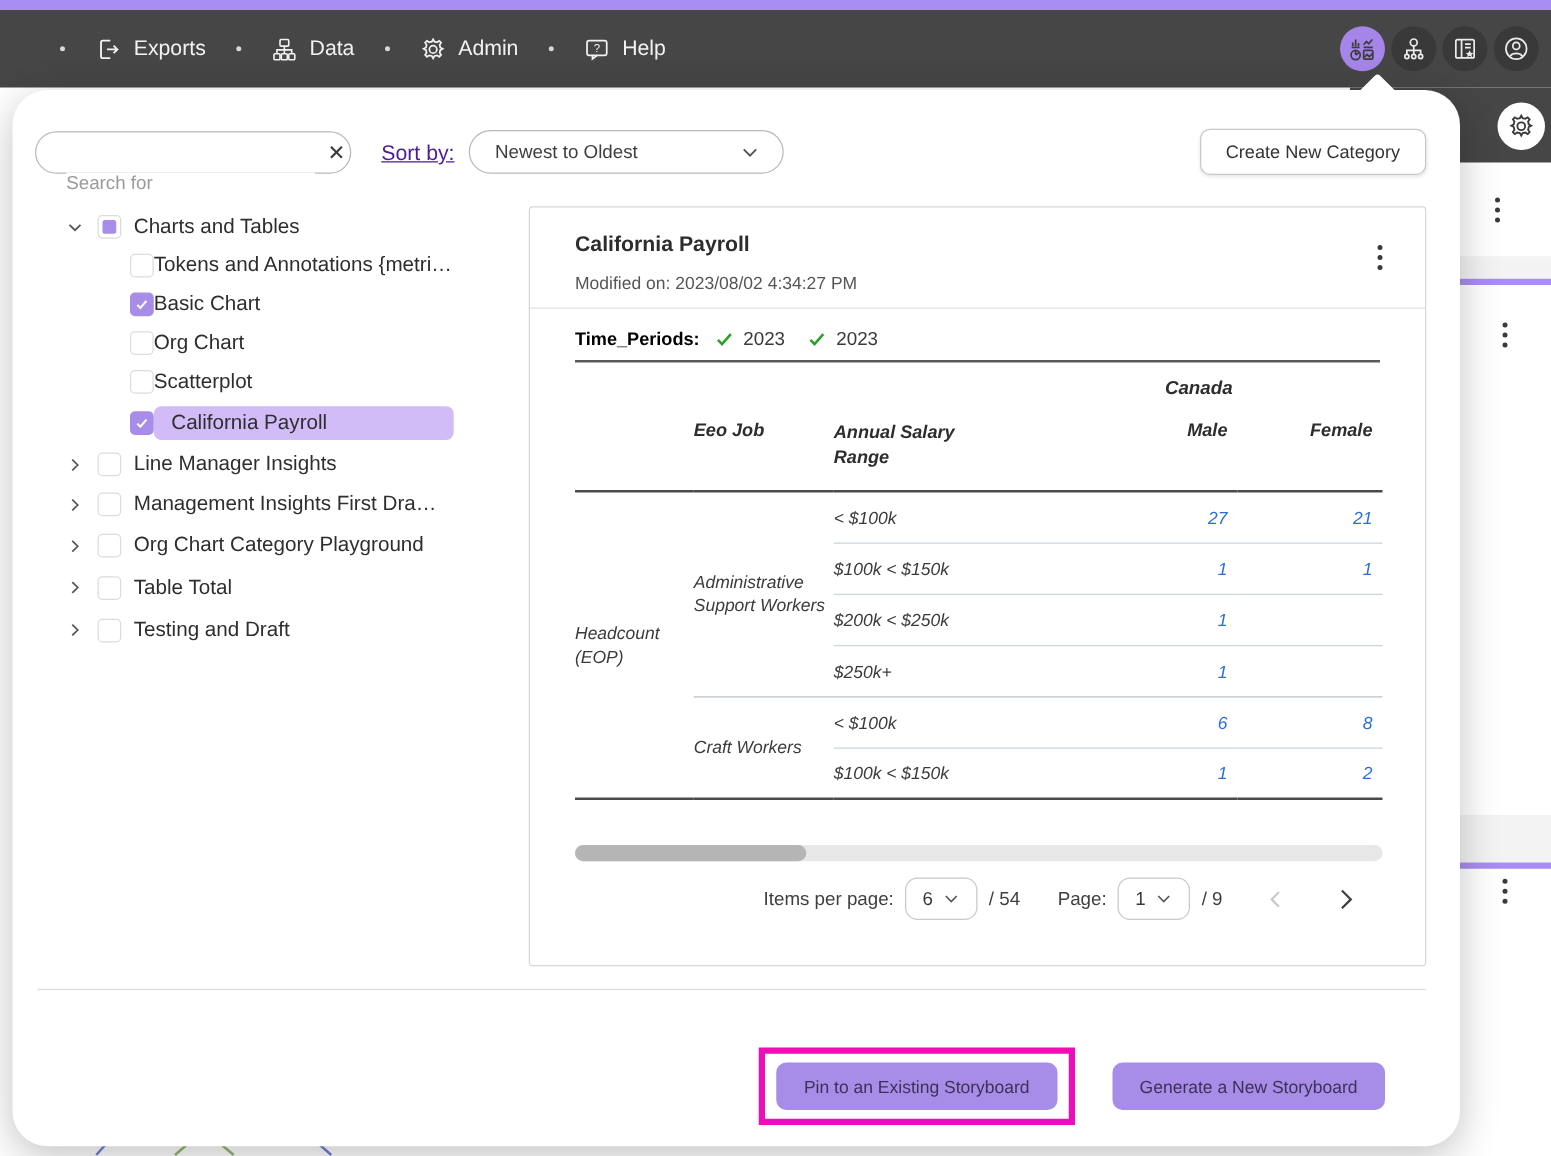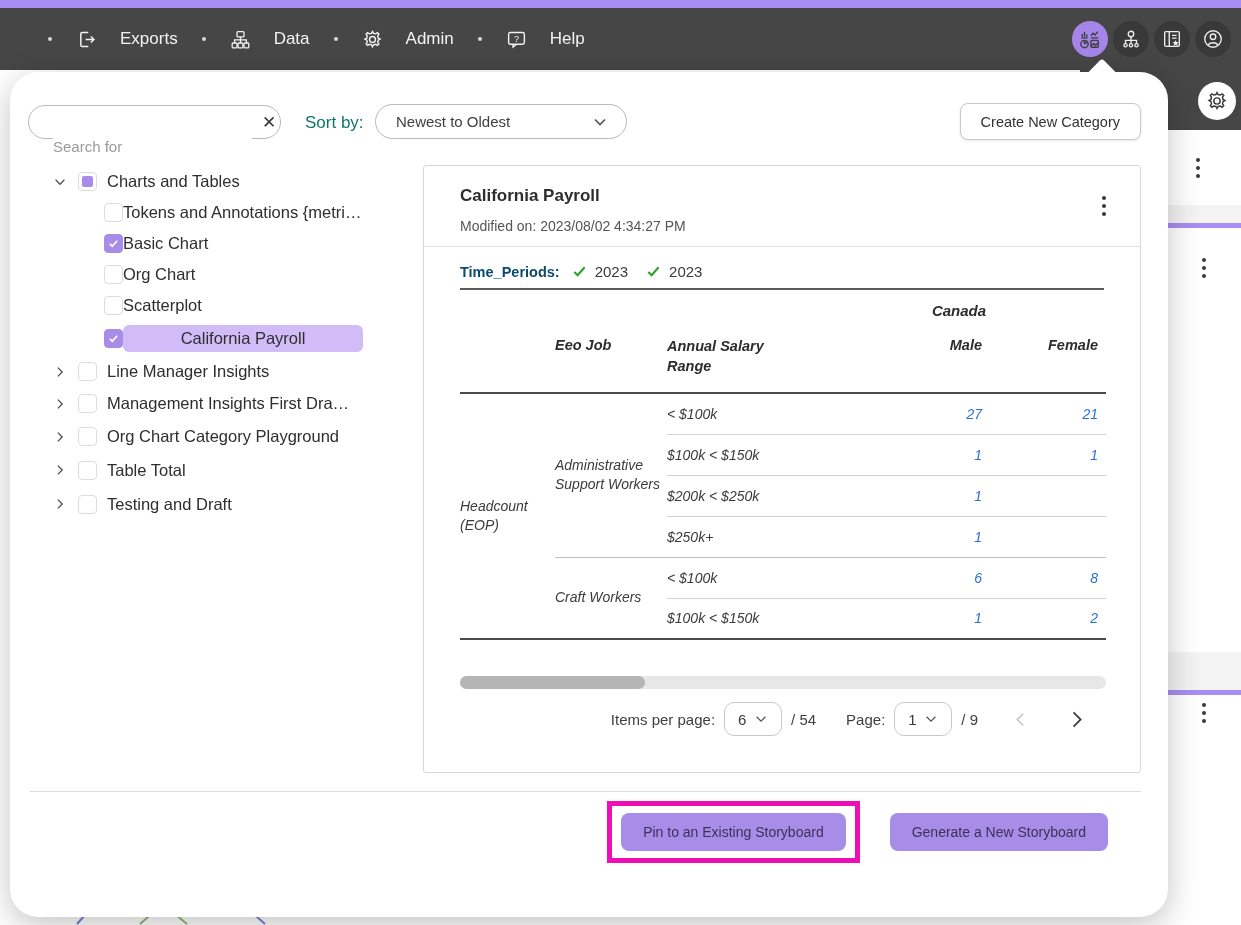--- a/index.html
+++ b/index.html
@@ -5,21 +5,21 @@
   * { margin:0; padding:0; box-sizing:border-box; }
   body { font-family:"Liberation Sans", sans-serif; background:#fff; }
   #stage { position:relative; width:1241px; height:925px; overflow:hidden; background:#fff; }
 
   
   .top-strip { position:absolute; left:0; top:0; width:1241px; height:8px; background:#a88df2; z-index:3; }
   .navbar { position:absolute; left:0; top:8px; width:1241px; height:62px; background:#464646; z-index:3;
             display:flex; align-items:center; color:#f2f2f2; }
   .nav-left { display:flex; align-items:center; padding-left:24px; }
   .nav-dot { width:4px; height:4px; border-radius:50%; background:#d9d9d9; margin:0 24px; }
-  .nav-item { display:flex; align-items:center; gap:23px; font-size:17px; cursor:pointer; }
+  .nav-item { display:flex; align-items:center; gap:10px; font-size:17px; cursor:pointer; }
   .nav-item svg { display:block; }
   .nav-right { margin-left:auto; display:flex; align-items:center; gap:5px; padding-right:10px; }
   .circ { width:36px; height:36px; border-radius:50%; background:#393939; display:flex; align-items:center; justify-content:center; }
   .circ.active { background:#a585e8; }
 
   
   .bg-darkpanel { position:absolute; left:1080px; top:70px; width:161px; height:60px; background:#464646; z-index:1; }
   .bg-gear { position:absolute; left:1198px; top:82px; width:38px; height:38px; border-radius:50%; background:#fff;
              display:flex; align-items:center; justify-content:center; z-index:2; }
   .kebab { display:flex; flex-direction:column; gap:4px; align-items:center; }
@@ -37,52 +37,52 @@
   .modal { position:absolute; left:10px; top:72px; width:1158px; height:845px; background:#fff;
            border-radius:28px; box-shadow:0 8px 32px rgba(0,0,0,.24); z-index:5; }
   .modal-caret { position:absolute; left:1081px; top:-9px; width:22px; height:22px; background:#fff; transform:rotate(45deg); border-radius:3px; }
 
   
   .searchbox { position:absolute; left:18px; top:33px; width:253px; height:34px; border:1px solid #b9b9b9;
                border-radius:17px; display:flex; align-items:center; padding:0 14px; gap:10px; background:#fff; }
   .searchbox input { border:none; outline:none; flex:1; font-size:15px; font-family:"Liberation Sans",sans-serif; color:#333;margin-top:48px; }
   .searchbox input::placeholder { color:#9a9a9a; }
   .clear-x { font-size:17px; color:#3a3a3a; cursor:pointer; line-height:1; }
-  .sort-label { position:absolute; left:295px; top:41px; font-size:17px; color:#0f766e; }
+  .sort-label { position:absolute; left:295px; top:41px; font-size:17px; color:#4c1d95;text-decoration:underline; }
   .sort-dd { position:absolute; left:365px; top:32px; width:252px; height:35px; border:1px solid #b9b9b9; border-radius:18px;
              display:flex; align-items:center; padding:0 18px 0 20px; font-size:15px; color:#3f3f3f; cursor:pointer; background:#fff; }
   .sort-dd .ddchev { margin-left:auto; }
   .btn-create { position:absolute; right:27px; top:31px; height:37px; padding:0 20px; background:#fff; border:1px solid #c9c9c9;
                 border-radius:8px; font-size:14.5px; color:#333; cursor:pointer; box-shadow:0 1px 3px rgba(0,0,0,.10);
                 font-family:"Liberation Sans",sans-serif; }
 
   
   .tree { position:absolute; left:30px; top:94px; width:382px; }
   .t-row { height:31px; display:flex; align-items:center; cursor:default; }
   .t-row.root { padding-left:12px; gap:10px; }
   .t-row.top { padding-left:12px; gap:10px; }
   .t-row.child { padding-left:64px; gap:0; }
-  .t-label { font-size:16.5px; color:#2e2e2e; white-space:nowrap;text-align:center; }
+  .t-label { font-size:16.5px; color:#2e2e2e; white-space:nowrap; }
   .t-label.sel { background:#d2bcf8; border-radius:6px; padding:4px 14px; min-width:240px; }
   .cb { width:19px; height:19px; border:1px solid #dcdcdc; border-radius:4px; background:#fff; flex:none;
         display:flex; align-items:center; justify-content:center; cursor:pointer; }
   .cb.on { background:#a78ce8; border-color:#a78ce8; }
   .cb .indq { width:11px; height:11px; background:#a78ce8; border-radius:2px; }
   .chev { width:16px; height:16px; flex:none; display:flex; align-items:center; justify-content:center; cursor:pointer; }
 
   
   .card { position:absolute; left:413px; top:93px; width:718px; height:608px; border:1px solid #d8d8d8; border-radius:3px; background:#fff; }
   .card-head { padding:20px 36px 12px 36px; position:relative; }
   .card-title { font-size:17px; font-weight:bold; color:#2d2d2d; }
   .card-sub { font-size:14px; color:#555; margin-top:12px; }
   .card-kebab { position:absolute; right:30px; top:26px; cursor:pointer; padding:4px; }
   .card-div { border-top:1px solid #e2e2e2; margin:0; }
   .card-body { padding:0 36px; }
   .tp-row { display:flex; align-items:center; gap:8px; padding:16px 0 8px 0; border-bottom:2px solid #5a5a5a; }
-  .tp-label { font-size:14.5px; font-weight:bold; color:#0c4a6e; margin-right:4px; }
+  .tp-label { font-size:14.5px; font-weight:bold; color:#000000; margin-right:4px; }
   .tp-val { font-size:15px; color:#3a3a3a; margin-right:10px; }
 
   table.dt { border-collapse:collapse; width:646px; table-layout:fixed; border-bottom:2px solid #4a4a4a;font-style:italic; }
   .dt col.c1{width:95px} .dt col.c2{width:112px} .dt col.c3{width:205px} .dt col.c4{width:118px} .dt col.c5{width:116px}
   .dt td { font-family:"Liberation Sans",sans-serif; }
   tr.h1 td { padding:12px 0 4px 0; font-size:15px; font-weight:bold; color:#2d2d2d; }
   td.canada { text-align:center; padding-right:60px !important; }
   tr.h2 td { padding:14px 0 16px 0; font-size:14.5px; font-weight:bold; color:#2d2d2d; vertical-align:top; }
   tr.h2 { border-bottom:2px solid #4a4a4a; }
   td.hr { text-align:right; padding-right:8px !important; }
@@ -98,21 +98,21 @@
   .hscroll .thumb { position:absolute; left:0; top:0; width:185px; height:13px; background:#b5b5b5; border-radius:7px; }
 
   .pager { margin-top:13px; display:flex; align-items:center; justify-content:flex-end; gap:9px; font-size:15px; color:#3f3f3f; padding-right:14px; }
   .pbox { width:58px; height:34px; border:1px solid #c9c9c9; border-radius:10px; display:flex; align-items:center;
           justify-content:center; gap:8px; font-size:15px; color:#3a3a3a; cursor:pointer; background:#fff; }
   .pgap { width:12px; }
   .arrow { padding:2px 4px; cursor:pointer; display:flex; align-items:center; }
 
   
   .foot-div { position:absolute; left:20px; right:27px; top:719px; border-top:1px solid #ddd; }
-  .foot { position:absolute; top:729px; right:60px; display:flex; align-items:center; gap:30px; }
+  .foot { position:absolute; top:766px; right:60px; display:flex; align-items:center; gap:30px; }
   .annot { border:5px solid #ee0eb8; padding:7px 9px; }
   .btn-purple { background:#a78ce8; border:none; border-radius:8px; padding:11px 22px; font-size:14px; color:#3c3257;
                 cursor:pointer; font-family:"Liberation Sans",sans-serif; white-space:nowrap; }
 </style>
 </head>
 <body>
 
 <div id="stage">
 
   <div class="bg-darkpanel"></div>

